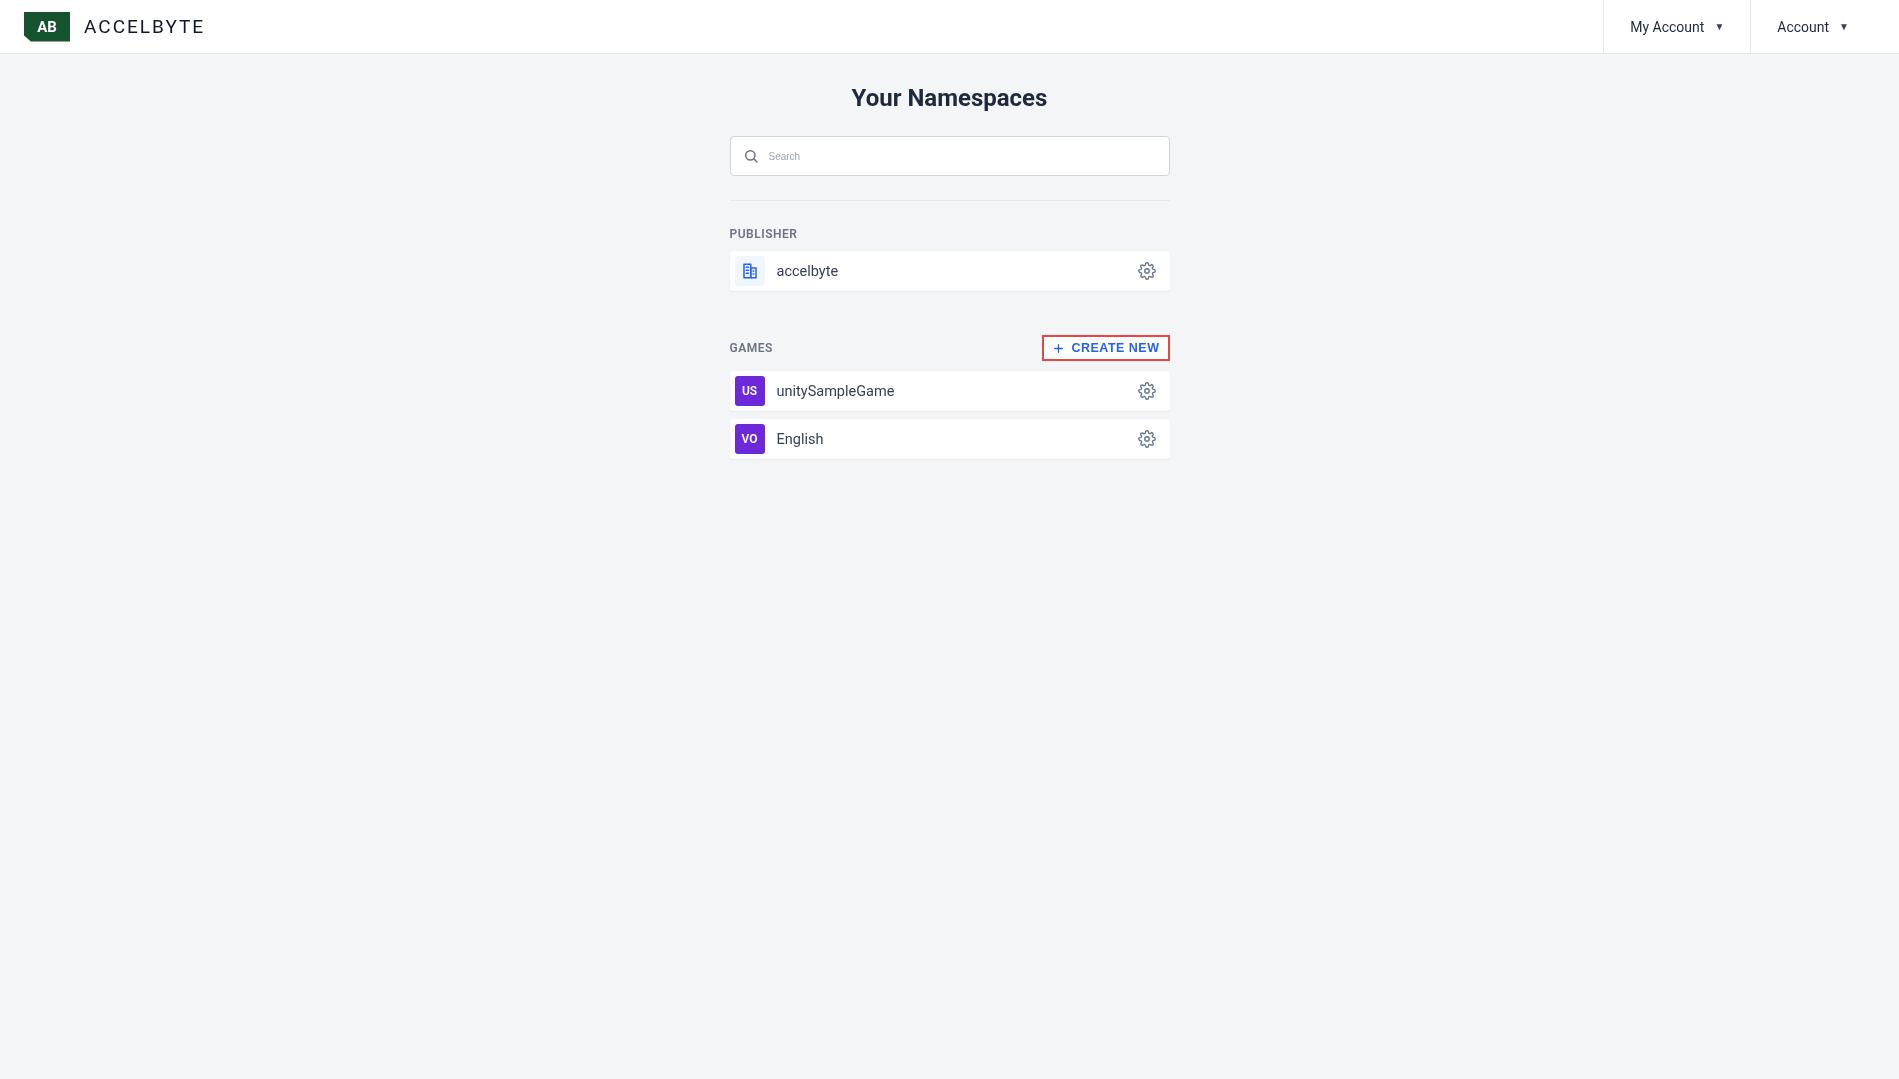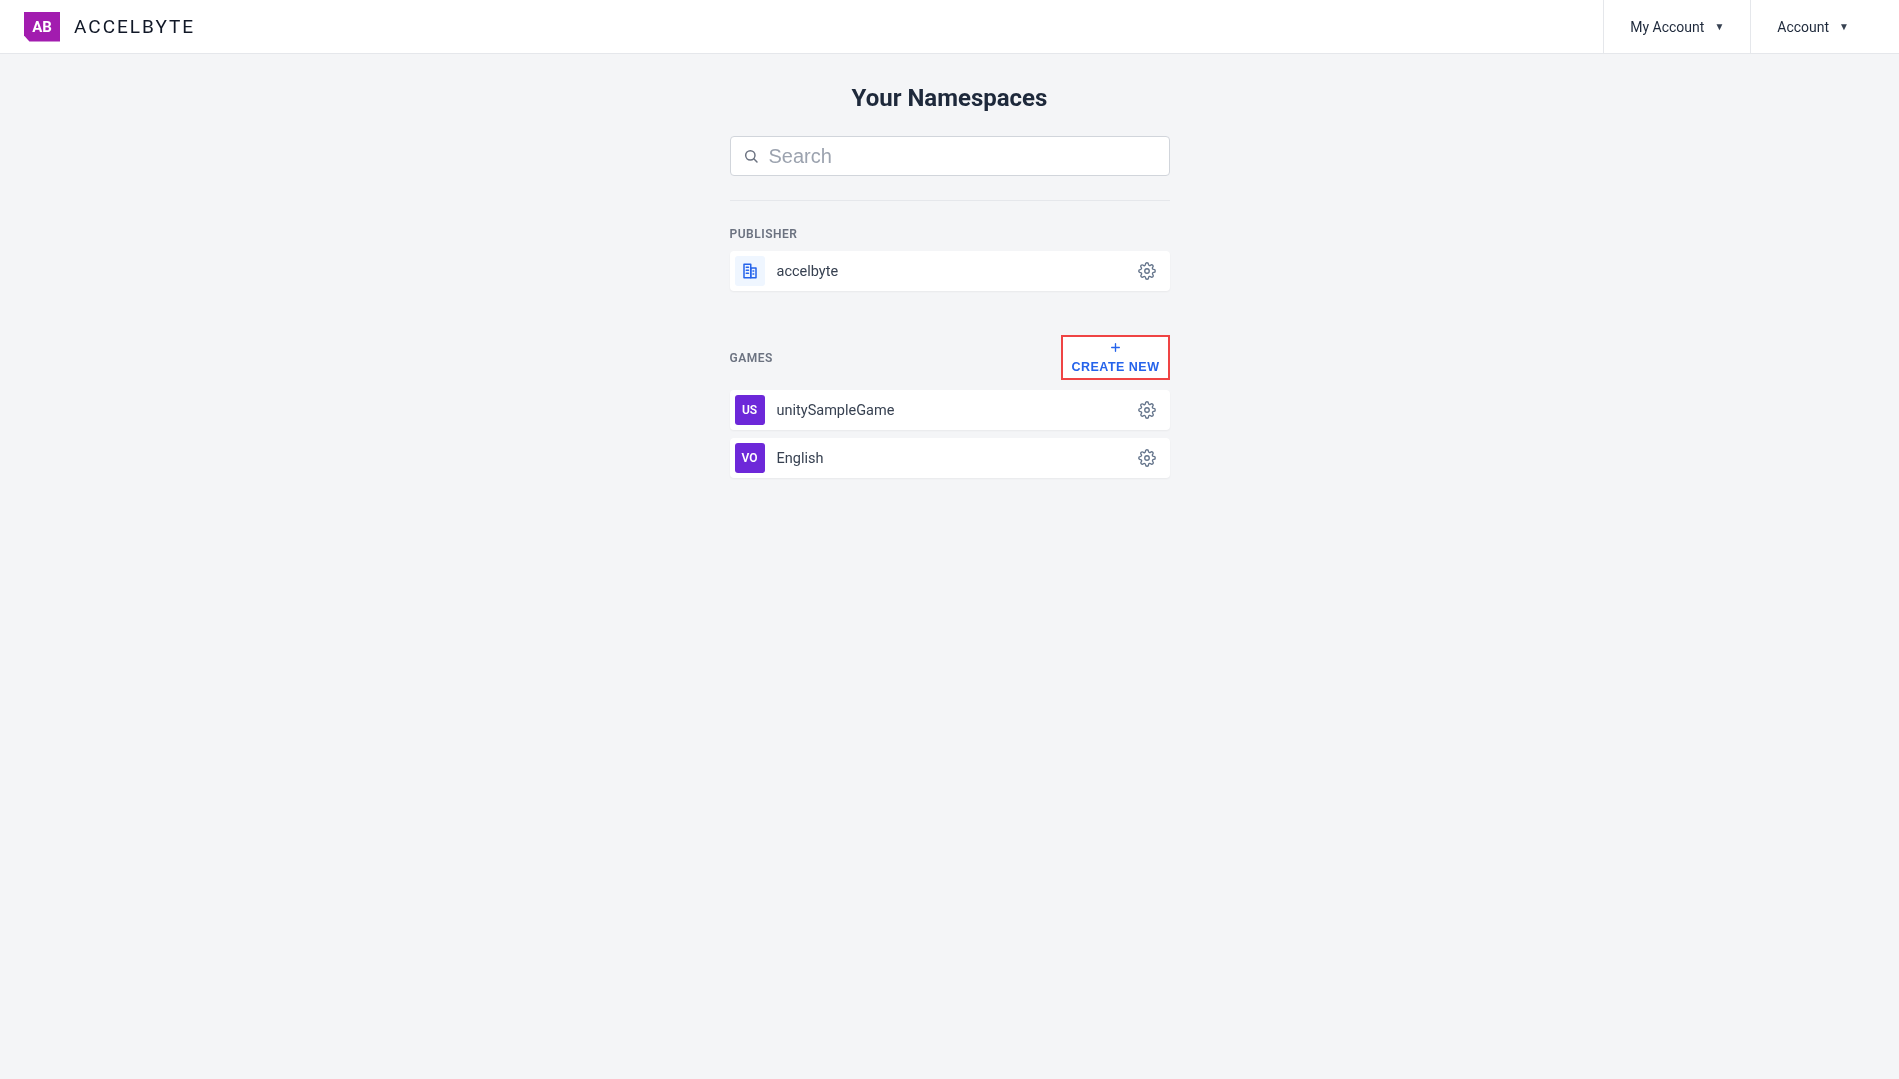--- a/index.html
+++ b/index.html
@@ -16,23 +16,23 @@
       align-items: center;
       height: 54px;
       padding: 0 24px;
     }
     .logo-wrap {
       display: flex;
       align-items: center;
       gap: 14px;
     }
     .logo-mark {
-      width: 36px;
+      width: 46px;
       height: 30px;
-      background: #a21caf;
+      background: #14532d;
       display: flex;
       align-items: center;
       justify-content: center;
       color: #fff;
       font-weight: 700;
       font-size: 15px;
       position: relative;
       clip-path: polygon(0 0, 100% 0, 100% 100%, 15% 100%, 0 80%);
     }
     .logo-text {
@@ -81,21 +81,21 @@
       background: #fff;
       border: 1px solid #d1d5db;
       border-radius: 4px;
       padding: 0 12px;
       height: 40px;
     }
     .search-wrap svg { flex-shrink: 0; }
     .search-input {
       border: none;
       outline: none;
-      font-size: 20px;
+      font-size: 10px;
       flex: 1;
       padding-left: 10px;
       color: #374151;
     }
     .search-input::placeholder { color: #9ca3af; }
     .divider {
       height: 1px;
       background: #e5e7eb;
       margin-top: 24px;
     }
@@ -119,21 +119,20 @@
       align-items: center;
       gap: 6px;
       border: 2px solid #ef4444;
       background: #fff;
       padding: 4px 8px;
       cursor: pointer;
       color: #2563eb;
       font-weight: 600;
       font-size: 12.5px;
       letter-spacing: 0.5px;
-      flex-direction: column;
     }
     .card {
       background: #fff;
       border-radius: 4px;
       box-shadow: 0 1px 2px rgba(0,0,0,0.05);
       display: flex;
       align-items: center;
       padding: 5px 14px 5px 5px;
       margin-bottom: 8px;
       cursor: pointer;

